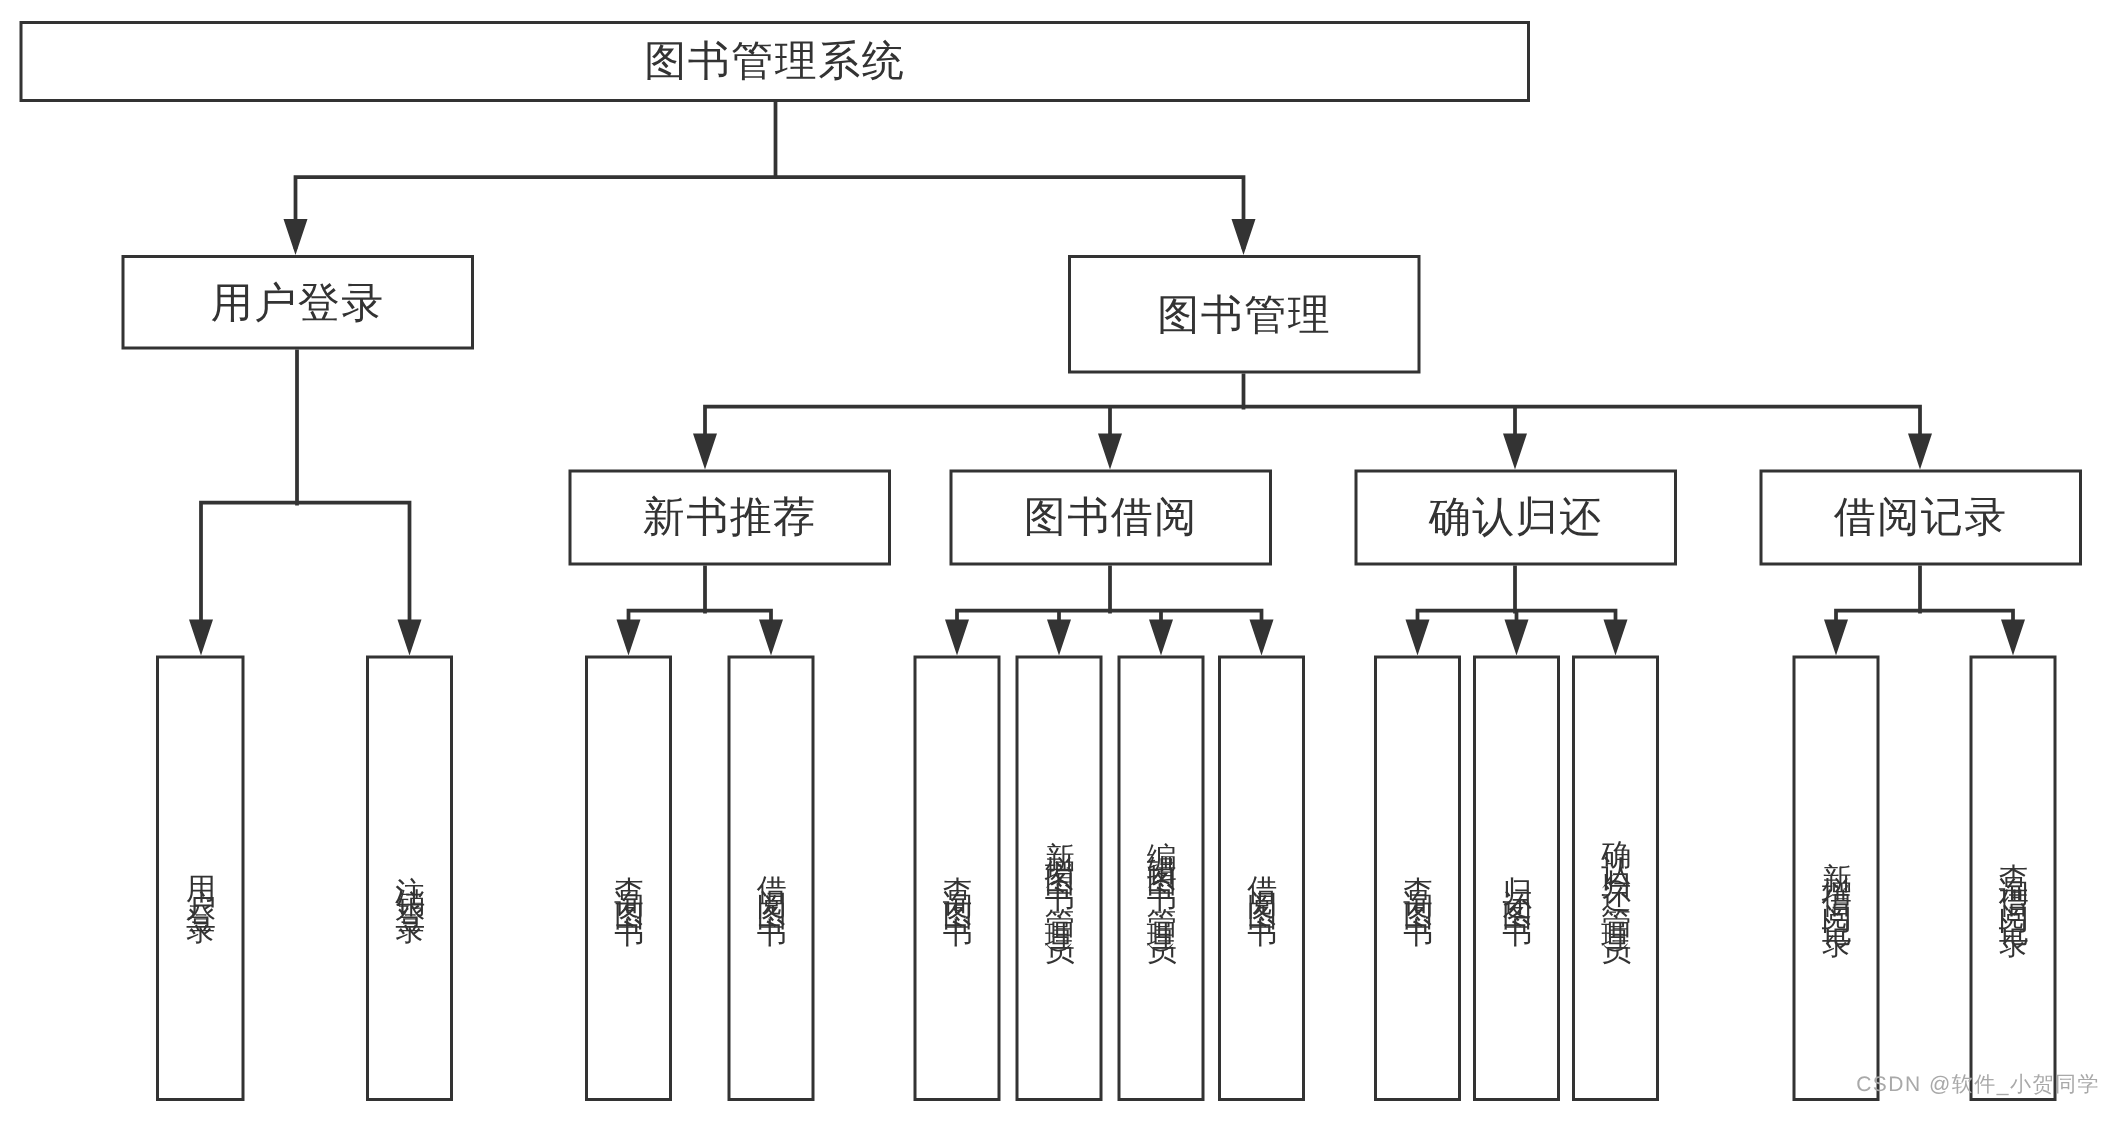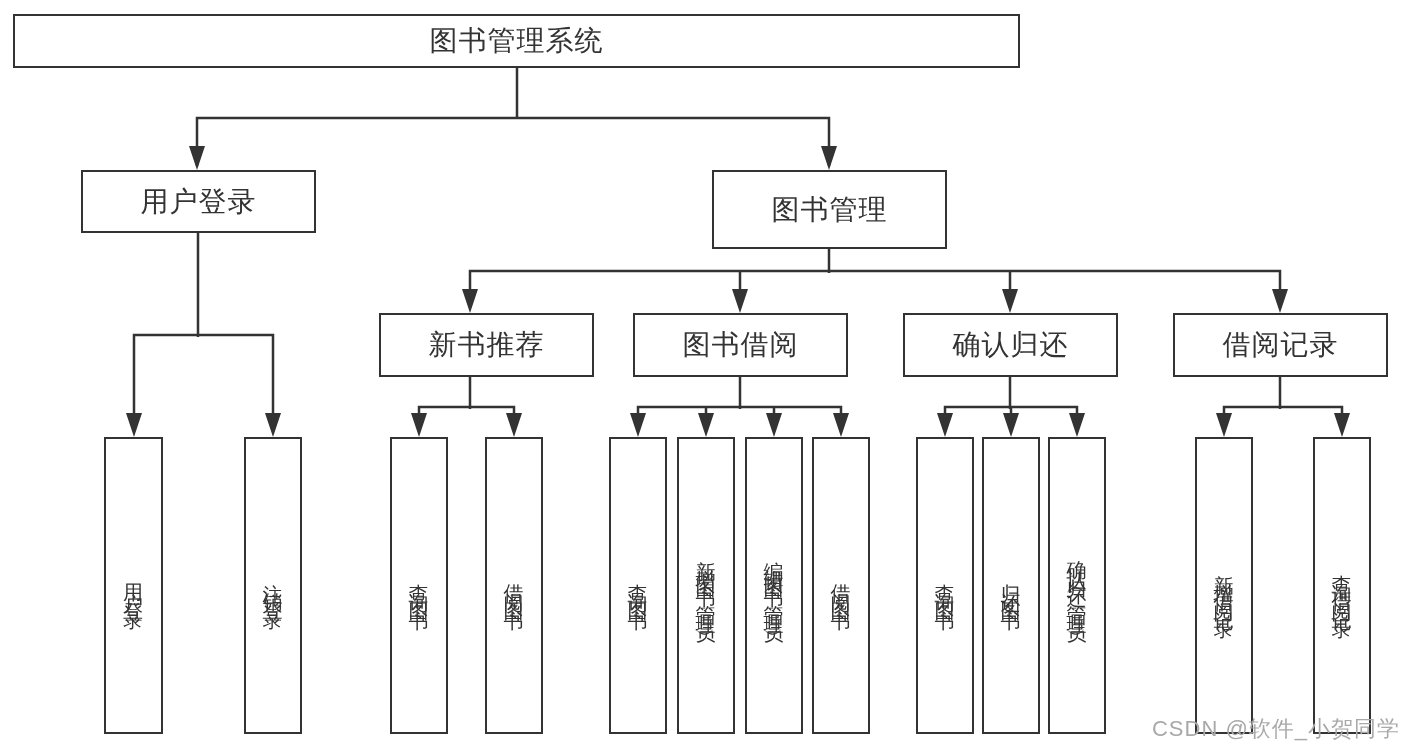--- a/index.html
+++ b/index.html
@@ -14,21 +14,21 @@
   .node{
     position:absolute;box-sizing:border-box;background:#ffffff;
     border:2.5px solid #333333;display:flex;align-items:center;justify-content:center;
   }
   .node.h span{font-size:28px;letter-spacing:1px;white-space:nowrap;}
   .node.v span{
     writing-mode:vertical-rl;text-orientation:mixed;
     font-size:20px;line-height:1;letter-spacing:9px;white-space:nowrap;
   }
   .watermark{
-    position:absolute;right:5px;top:714px;font-size:22px;color:#a9a9a9;
+    position:absolute;right:5px;top:714px;font-size:14px;color:#a9a9a9;
     letter-spacing:1px;white-space:nowrap;z-index:5;
   }
 </style>
 </head>
 <body>
 
 <div class="canvas">
 
   <svg class="connectors" viewBox="0 0 1405 747">
 

